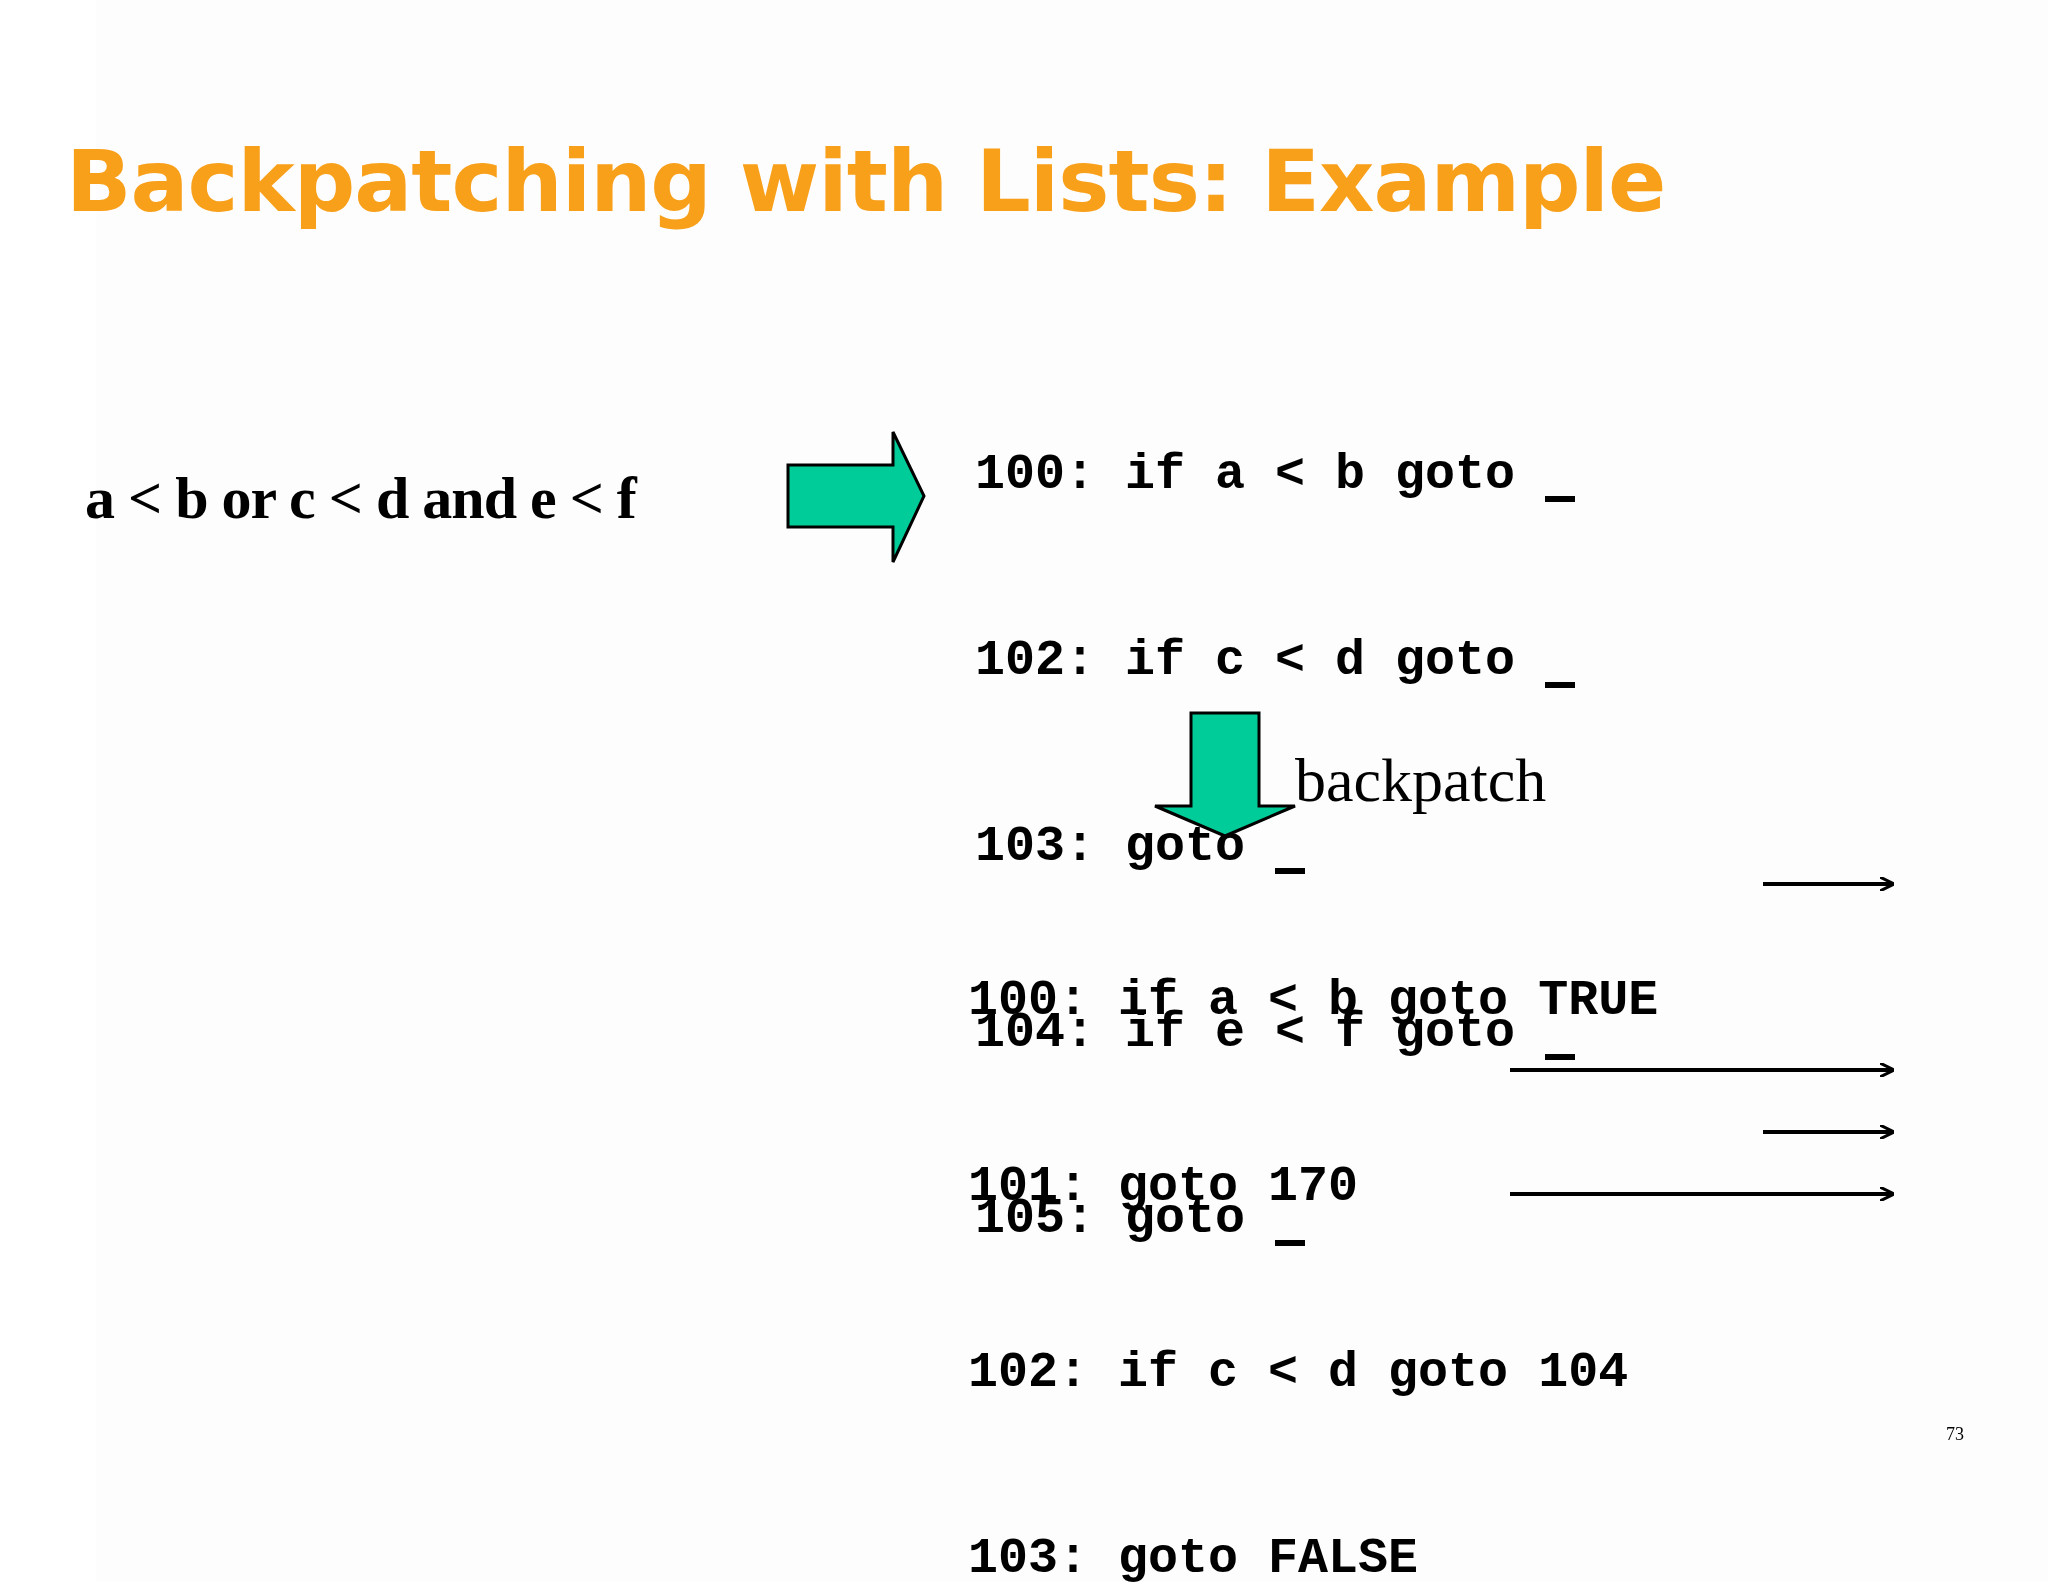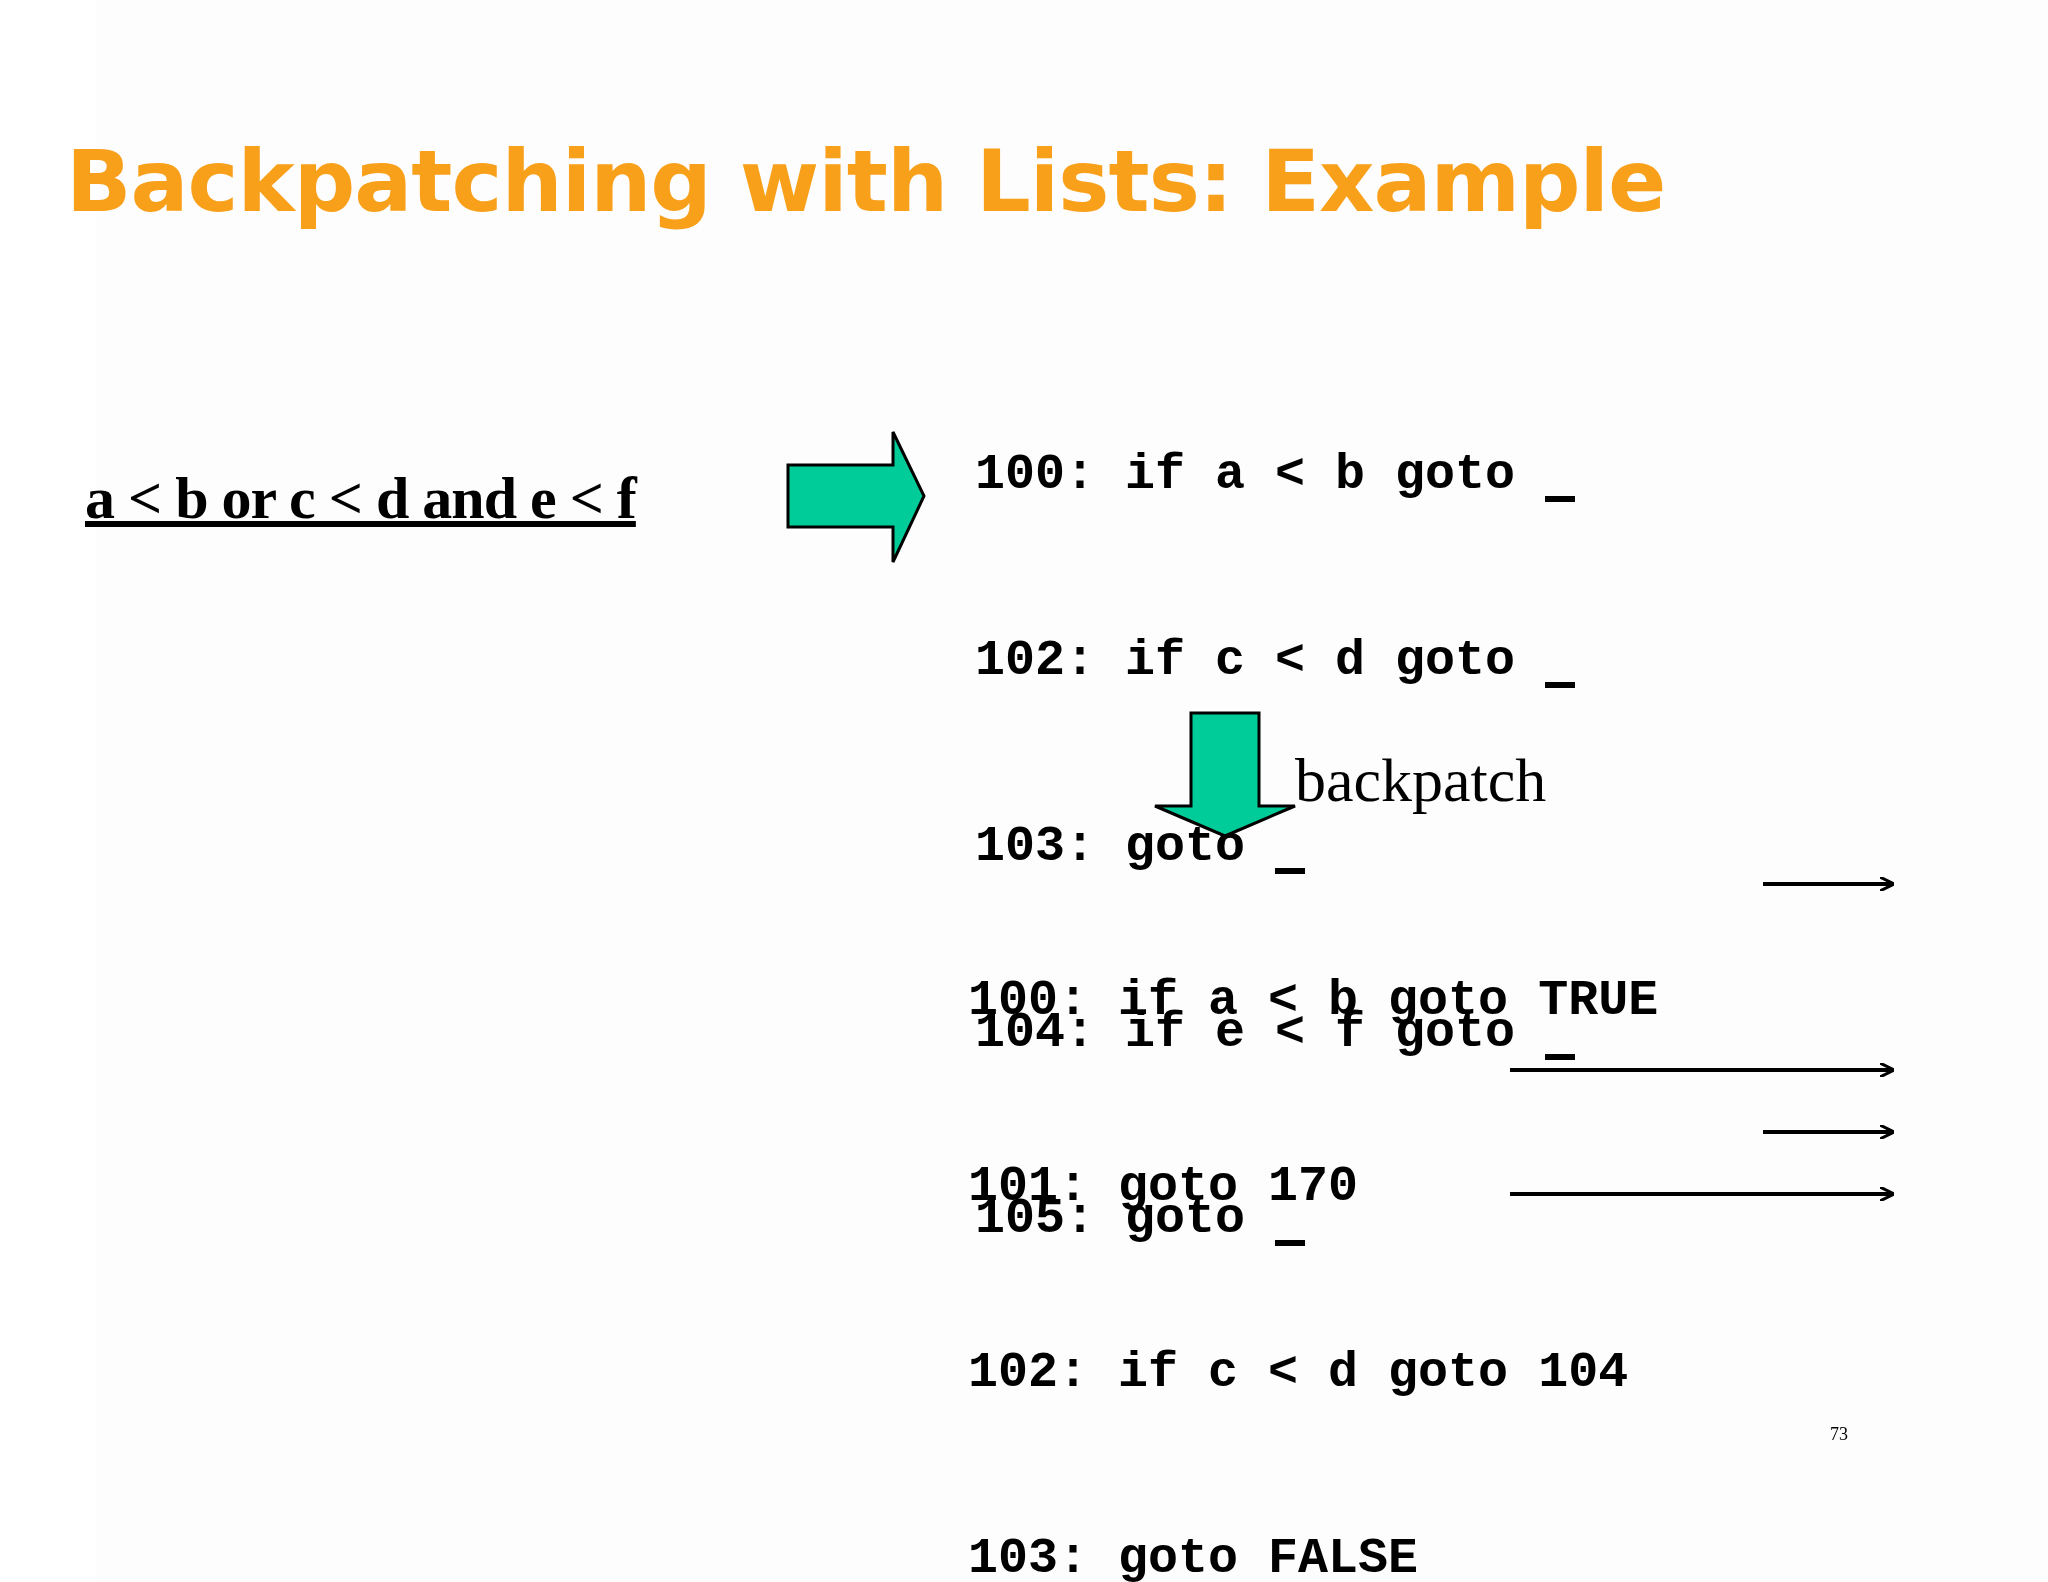--- a/index.html
+++ b/index.html
@@ -14,42 +14,41 @@
     position: absolute; left: 66px; top: 138px;
     font-family: "DejaVu Sans", sans-serif; font-weight: bold;
     font-size: 86px; letter-spacing: -1px; color: #F9A01B;
     white-space: nowrap; line-height: 1; text-align: center;
   }
   .expression {
     position: absolute; left: 85px; top: 468px;
     font-family: "Liberation Serif", serif; font-weight: bold;
     font-size: 60px; color: #000; white-space: nowrap; line-height: 1;
     letter-spacing: -1px;
-    text-decoration: underline;
   }
   .code {
     position: absolute;
     font-family: "Liberation Mono", monospace; font-weight: bold;
     font-size: 50px; color: #000; line-height: 62px;
     white-space: pre;
   }
   .code-before { left: 975px; top: 320px; }
   .code-after { left: 968px; top: 846px; }
   .code-line { height: 62px; position: relative; }
   .blank {
     display: inline-block; width: 30px; height: 6px; background: #000;
     vertical-align: -14px;
   }
   .backpatch-label {
     position: absolute; left: 1295px; top: 740px;
     font-family: "Liberation Serif", serif; font-size: 62px; color: #000;
     line-height: 1; white-space: nowrap; margin-top: 9px;
   }
   .page-number {
-    position: absolute; left: 1830px; top: 1424px;
+    position: absolute; left: 1946px; top: 1424px;
     font-family: "Liberation Serif", serif; font-size: 18px; color: #000;
   }
   svg.overlay { position: absolute; left: 0; top: 0; width: 2048px; height: 1582px; pointer-events: none; }
 </style>
 </head>
 <body>
 
 <div class="slide">
   <div class="slide-tint"></div>
 

